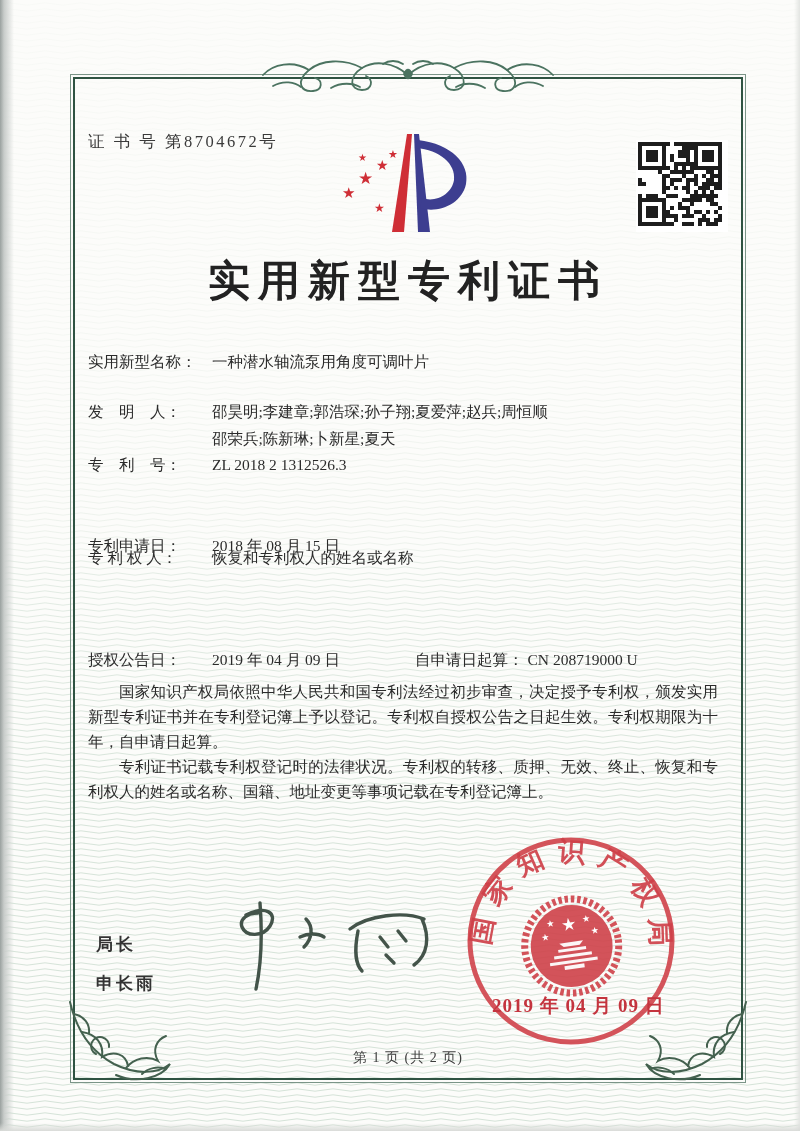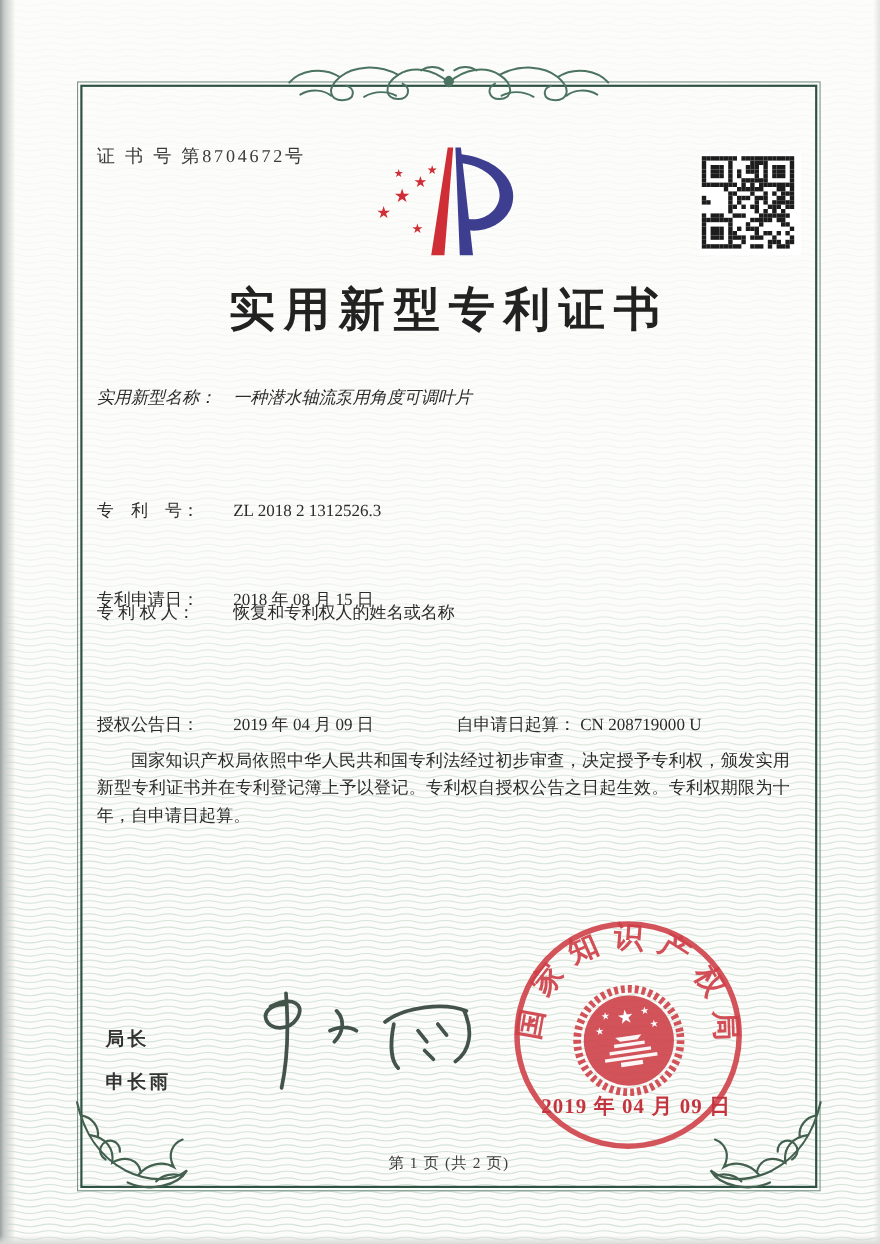--- a/index.html
+++ b/index.html
@@ -539,24 +539,28 @@
         <i style="left:50px;top:82px"></i>
         <i style="left:54px;top:82px"></i>
         <i style="left:62px;top:82px"></i>
         <i style="left:70px;top:82px"></i>
         <i style="left:74px;top:82px"></i>
         <i style="left:78px;top:82px"></i>
       </div>
 
     <div class="abs title">实用新型专利证书</div>
 
-    <div class="abs row" style="top:350px;font-style:italic;">
+    <div class="abs row" style="top:350px;">
       <span class="lab">实用新型名称：</span><span class="val">一种潜水轴流泵用角度可调叶片</span>
     </div>
 
+    <div class="abs row" style="top:398px;line-height:27px;">
+      <div><span class="lab">发　明　人：</span><span class="val">邵昊明;李建章;郭浩琛;孙子翔;夏爱萍;赵兵;周恒顺</span></div>
+      <div class="cont">邵荣兵;陈新琳;卜新星;夏天</div>
+    </div>
 
     <div class="abs row" style="top:453px;">
       <span class="lab">专　利　号：</span><span class="val">ZL 2018 2 1312526.3</span>
     </div>
 
     <div class="abs row" style="top:498px;margin-top:36px;">
       <span class="lab">专利申请日：</span><span class="val">2018 年 08 月 15 日</span>
     </div>
 
     <div class="abs row" style="top:546px;">
@@ -566,20 +570,21 @@
 
     <div class="abs row" style="top:648px;">
       <span class="lab">授权公告日：</span><span class="val">2019 年 04 月 09 日</span>
       <span class="grant-no">
         <span>自申请日起算：</span><span class="val">CN 208719000 U</span>
       </span>
     </div>
 
     <div class="abs paras">
       <p>国家知识产权局依照中华人民共和国专利法经过初步审查，决定授予专利权，颁发实用新型专利证书并在专利登记簿上予以登记。专利权自授权公告之日起生效。专利权期限为十年，自申请日起算。</p>
+      <p>专利证书记载专利权登记时的法律状况。专利权的转移、质押、无效、终止、恢复和专利权人的姓名或名称、国籍、地址变更等事项记载在专利登记簿上。</p>
     </div>
 
     <div class="abs sign" style="left:96px;top:933px;">局长</div>
     <div class="abs sign" style="left:96px;top:972px;">申长雨</div>
 
     <svg class="abs" style="left:208px;top:893px;" width="240" height="115" viewBox="0 0 240 115">
       <g fill="none" stroke="#35463c" stroke-width="3.4" stroke-linecap="round" opacity="0.92">
         <path d="M38,22 C58,12 70,20 62,33 C55,44 38,44 34,34 C31,26 40,20 50,20"></path>
         <path d="M52,10 C54,36 54,68 48,96"></path>
         <path d="M98,26 C106,34 104,46 96,54 M92,44 C100,40 110,40 116,44"></path>

